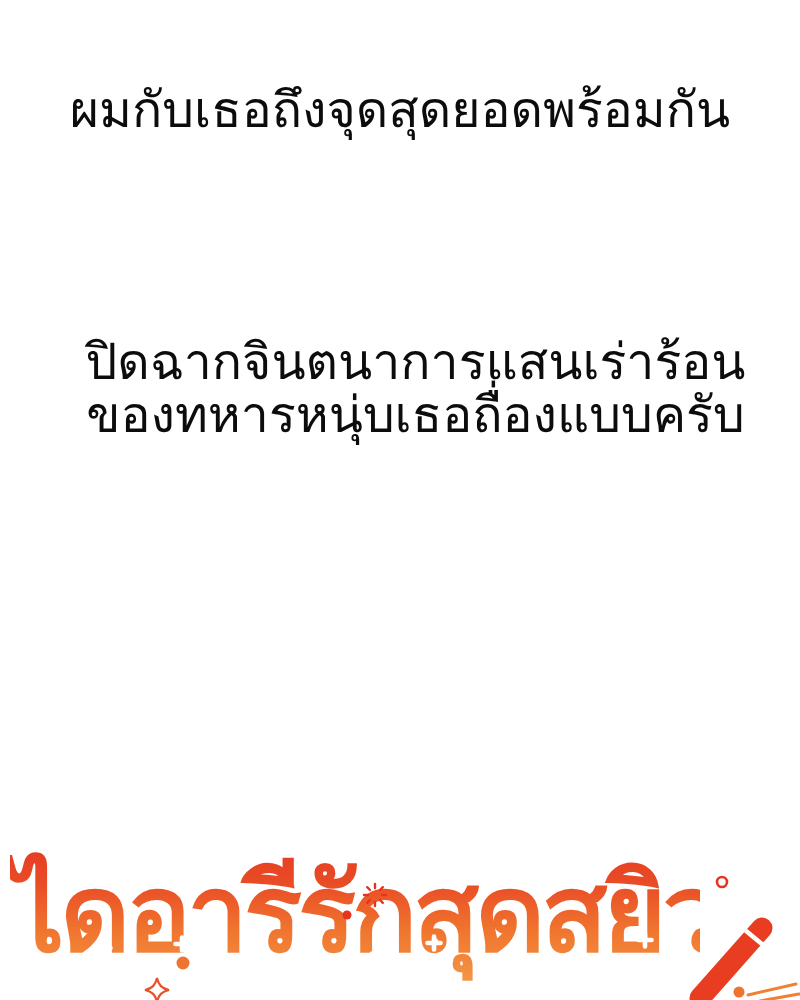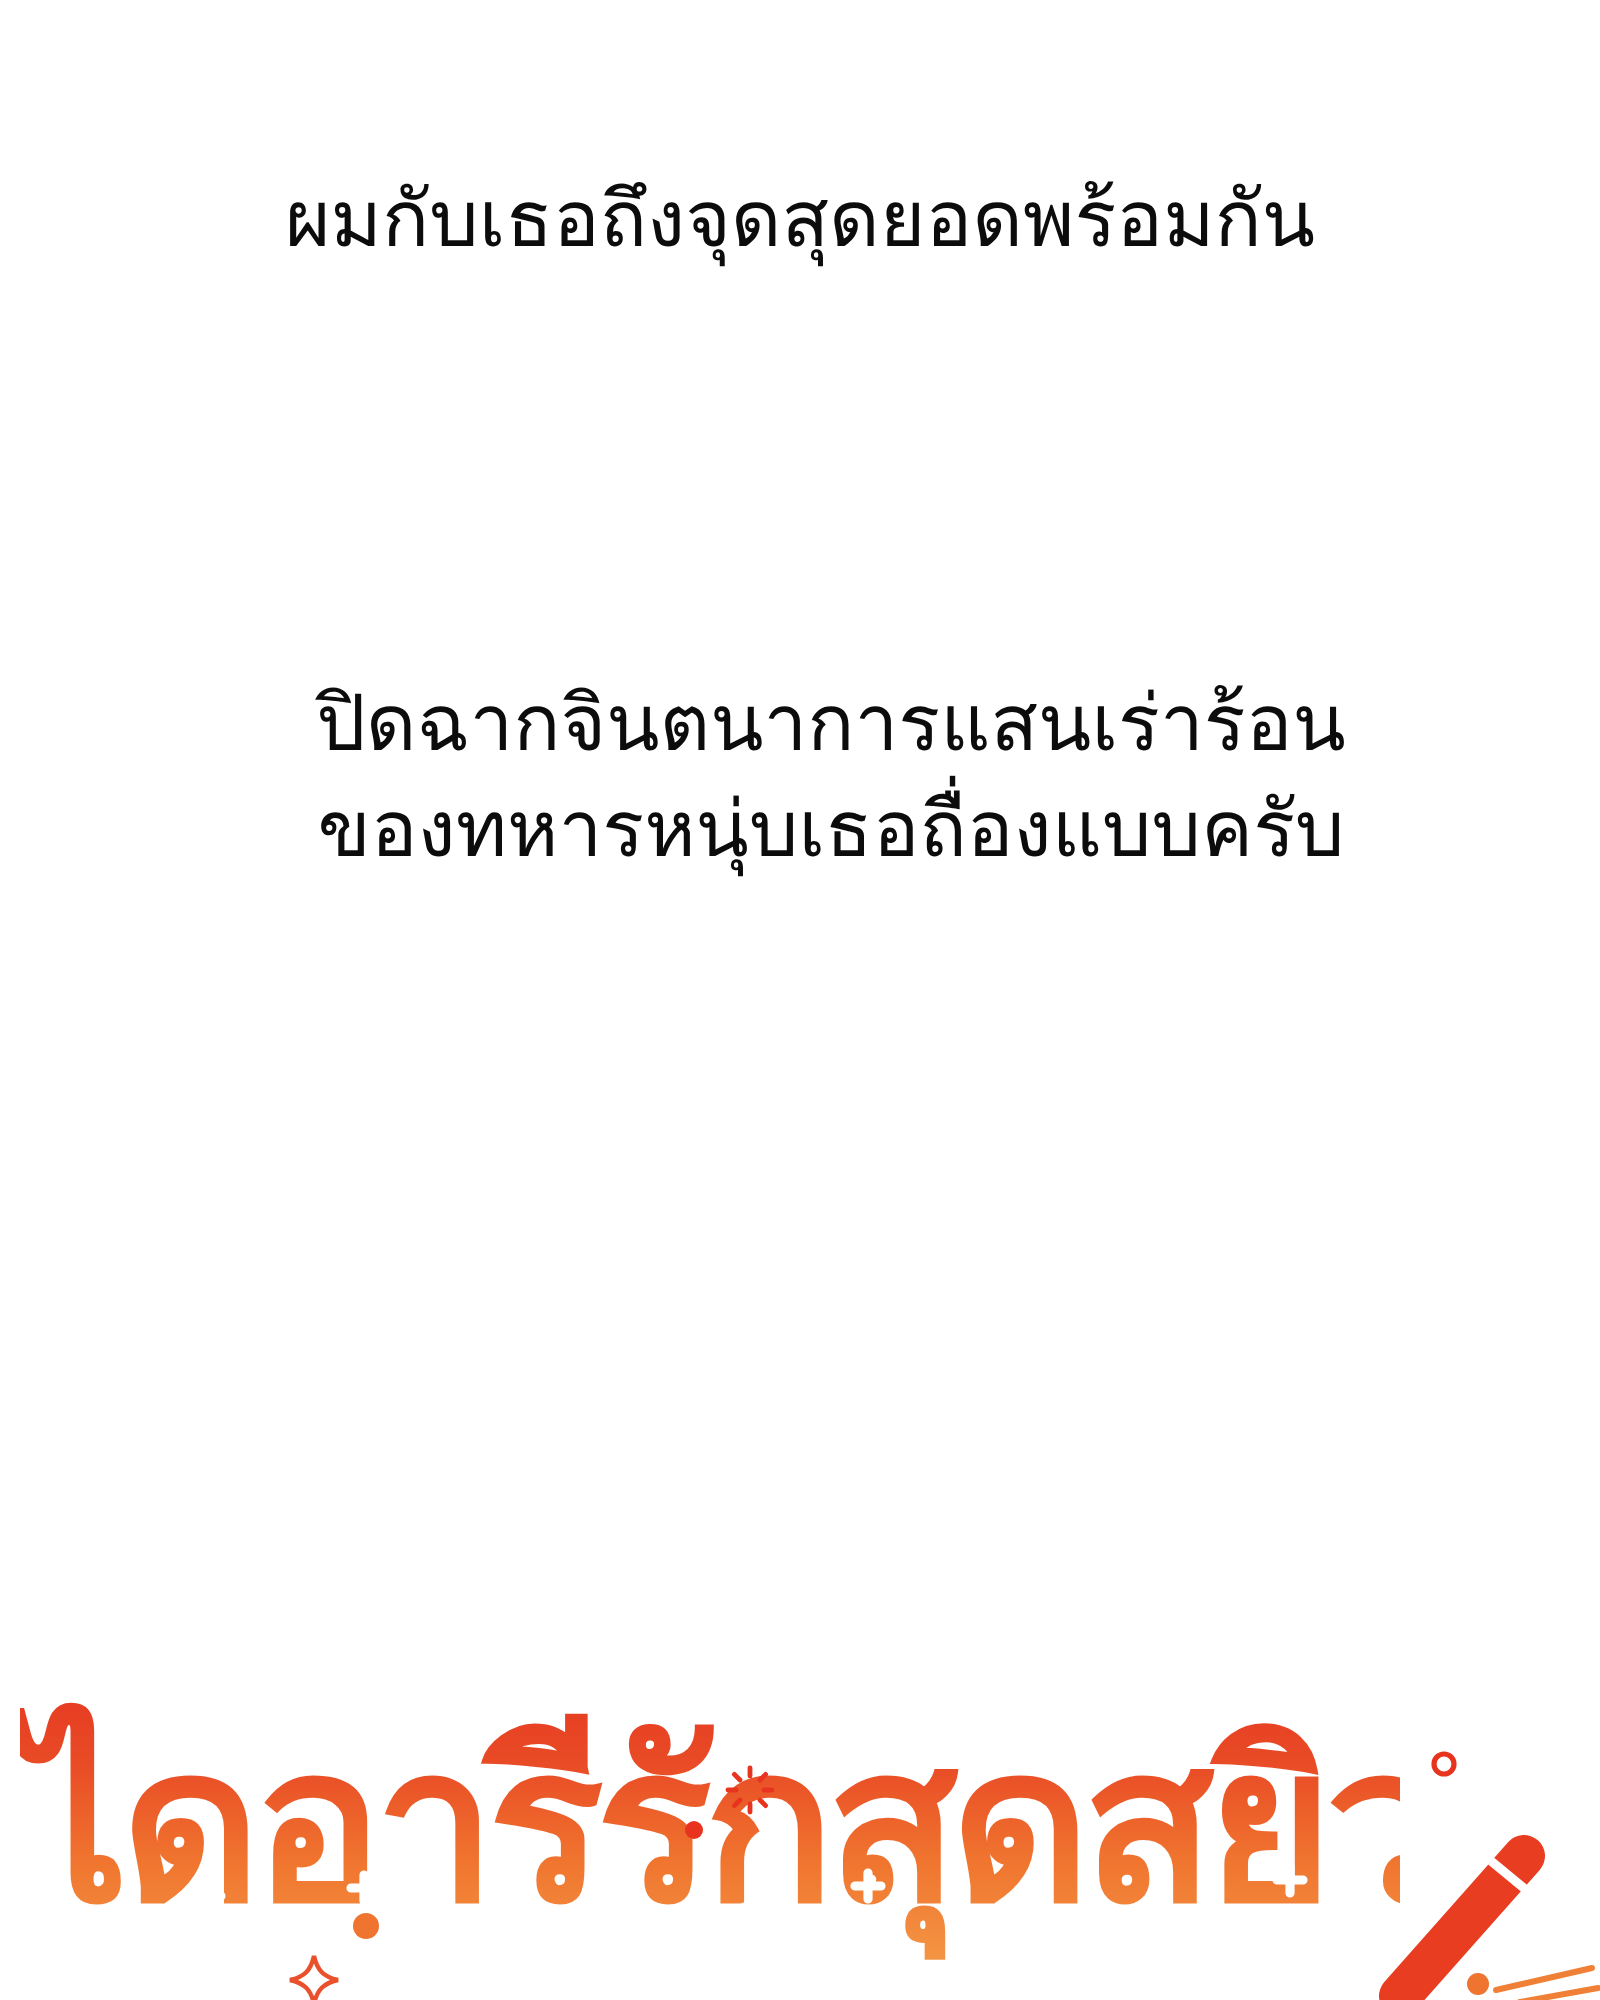--- a/index.html
+++ b/index.html
@@ -14,21 +14,21 @@
     background: #ffffff;
     overflow: hidden;
     font-family: "Liberation Sans", "DejaVu Sans", sans-serif;
   }
   .caption {
     position: absolute;
     left: 0;
     right: 0;
     text-align: center;
     color: #0c0c0c;
-    font-size: 39px;
+    font-size: 50px;
     line-height: 53px;
     font-weight: 400;
     letter-spacing: 0px;
     white-space: nowrap;
   }
   .caption-top { top: 84px; }
   .caption-middle { top: 336px; margin-left: 31px; }
 
   .logo-wrap {
     position: absolute;

